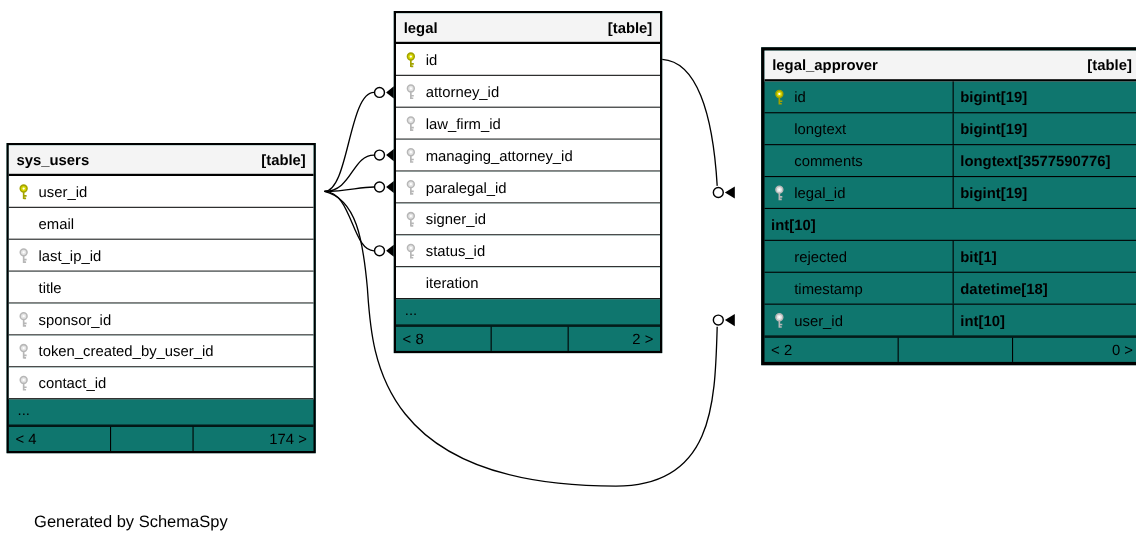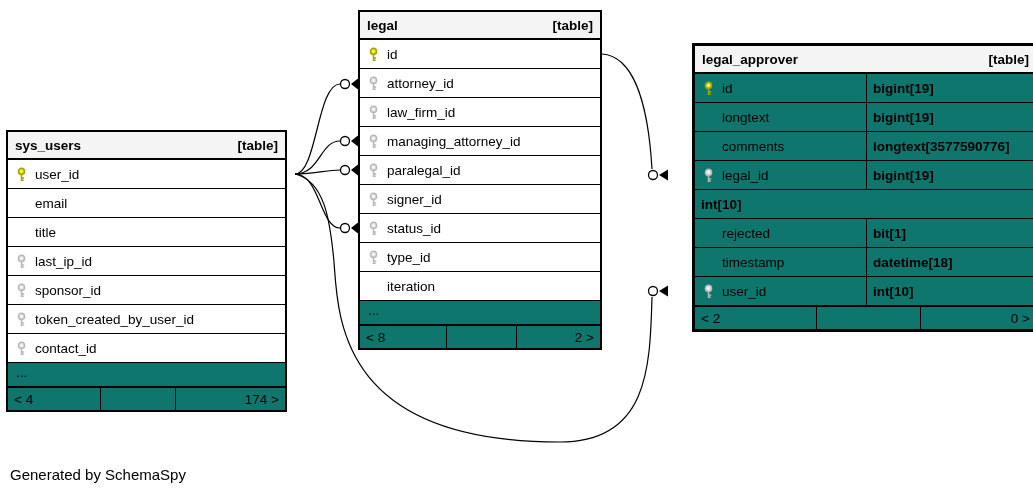--- a/index.html
+++ b/index.html
@@ -28,21 +28,21 @@
   .t-sys{left:6px;top:130px;width:281px;}
   .t-sys .fleft{width:93px;}  .t-sys .fmid{width:75px;}
   .t-legal{left:358px;top:10px;width:244px;}
   .t-legal .fleft{width:87px;} .t-legal .fmid{width:70px;}
   .t-la{left:692px;top:43px;width:347px;}
   .t-la .fleft{width:122px;}  .t-la .fmid{width:104px;}
   .la-row{display:flex;height:29px;border-bottom:1px solid #000;box-sizing:border-box;}
   .la-name{width:172px;border-right:1px solid #000;display:flex;align-items:center;
            padding-left:8px;box-sizing:border-box;}
   .la-type{flex:1;display:flex;align-items:center;padding-left:6px;box-sizing:border-box;font-weight:bold;}
-  .caption{position:absolute;left:10px;top:466px;font-size:15px;z-index:1;}
+  .caption{position:absolute;left:31px;top:466px;font-size:15px;z-index:1;}
   .defs{position:absolute;width:0;height:0;}
 </style>
 </head>
 <body>
 
 <svg class="defs" aria-hidden="true">
   <defs>
     <g id="keyshape">
       <circle cx="5.5" cy="4.4" r="3.1" fill="var(--kfill)" stroke="var(--kstem)" stroke-width="1.4"></circle>
       <circle cx="5.5" cy="4.4" r="1.05" fill="#ffffff"></circle>
@@ -87,28 +87,28 @@
     <svg class="key pk" viewBox="0 0 11 15">
         <use href="#keyshape"></use>
       </svg>
     <span>user_id</span>
   </div>
   <div class="trow">
     <span class="key"></span>
     <span>email</span>
   </div>
   <div class="trow">
+    <svg class="key fk" viewBox="0 0 11 15">
+        <use href="#keyshape"></use>
+      </svg>
+    <span>last_ip_id</span>
+  </div>
+  <div class="trow">
     <span class="key"></span>
     <span>title</span>
-  </div>
-  <div class="trow">
-    <svg class="key fk" viewBox="0 0 11 15">
-        <use href="#keyshape"></use>
-      </svg>
-    <span>last_ip_id</span>
   </div>
   <div class="trow">
     <svg class="key fk" viewBox="0 0 11 15">
         <use href="#keyshape"></use>
       </svg>
     <span>sponsor_id</span>
   </div>
   <div class="trow">
     <svg class="key fk" viewBox="0 0 11 15">
         <use href="#keyshape"></use>
@@ -170,26 +170,20 @@
       </svg>
     <span>signer_id</span>
   </div>
   <div class="trow">
     <svg class="key fk" viewBox="0 0 11 15">
         <use href="#keyshape"></use>
       </svg>
     <span>status_id</span>
   </div>
   <div class="trow">
-    <svg class="key fk" viewBox="0 0 11 15">
-        <use href="#keyshape"></use>
-      </svg>
-    <span>type_id</span>
-  </div>
-  <div class="trow">
     <span class="key"></span>
     <span>iteration</span>
   </div>
   <div class="tdots">...</div>
   <div class="tfoot">
     <span class="fcell fleft">&lt; 8</span>
     <span class="fcell fmid"></span>
     <span class="fcell fright">2 &gt;</span>
   </div>
 </div>

